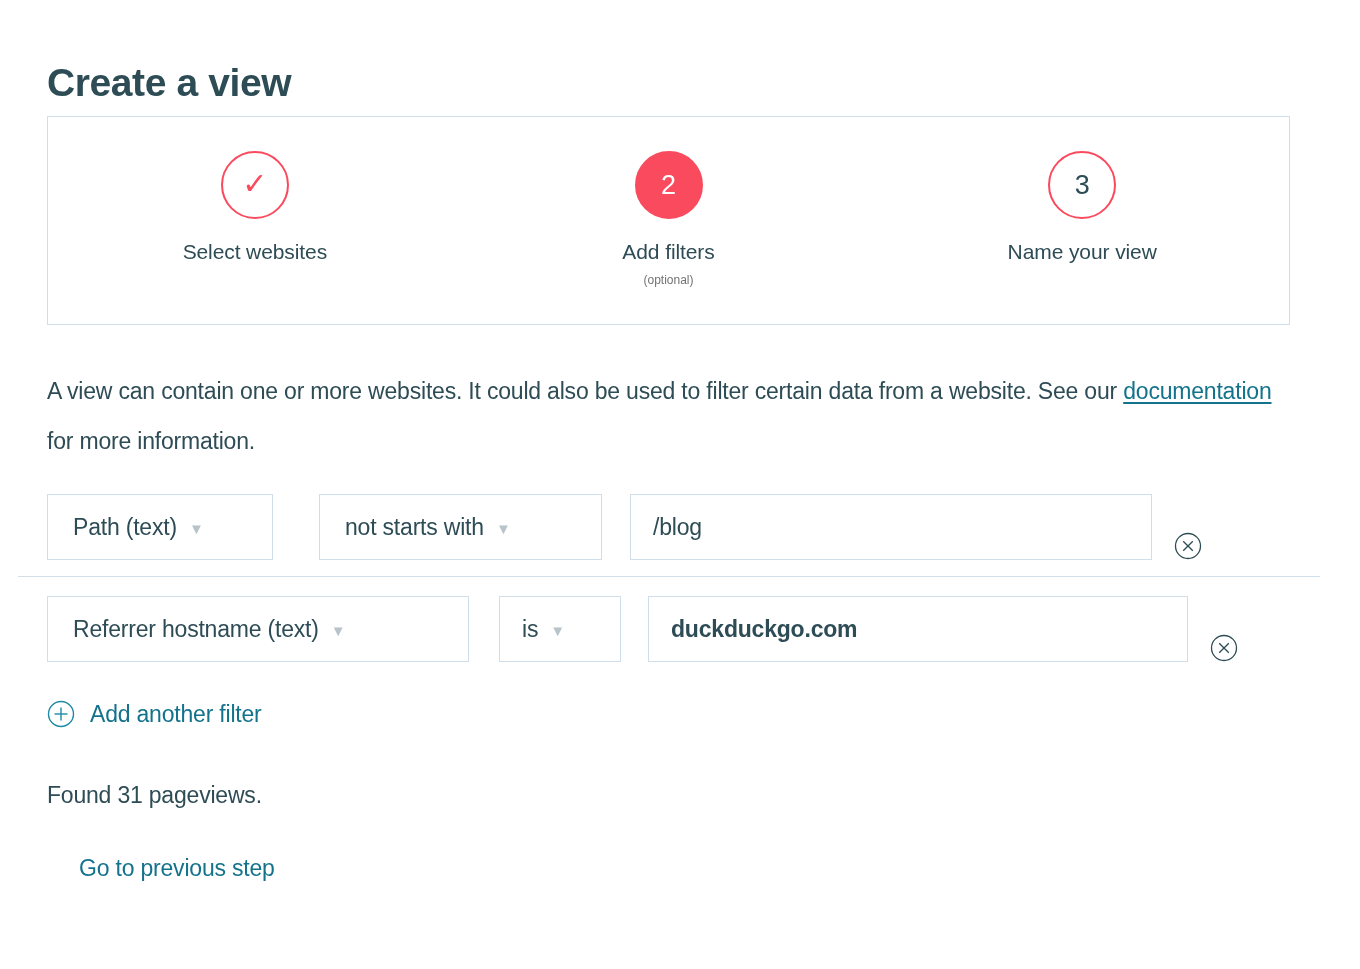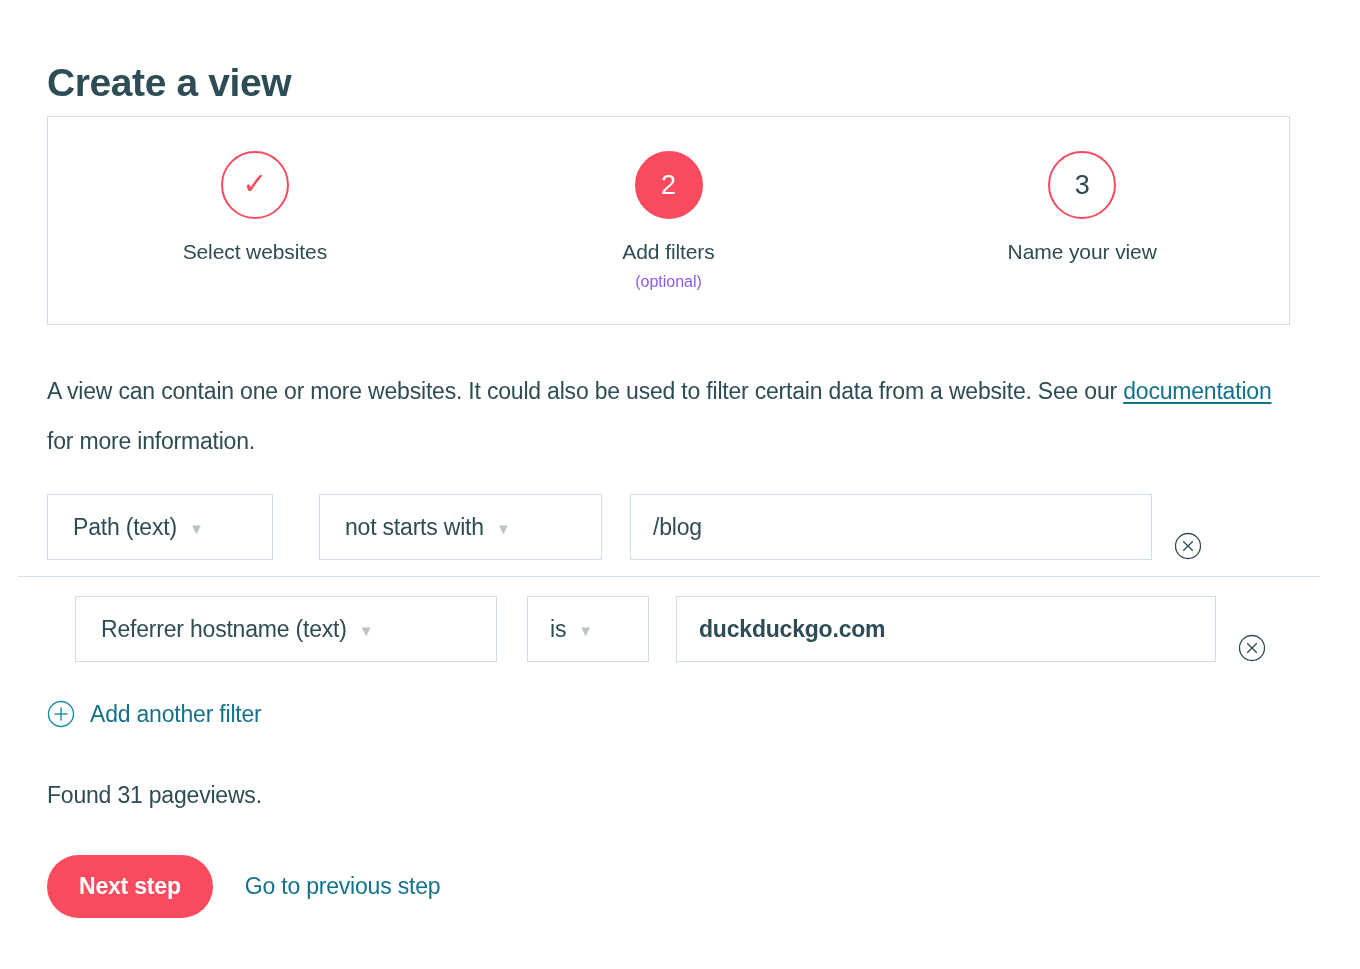--- a/index.html
+++ b/index.html
@@ -79,22 +79,22 @@
     margin-top: -3px;
   }
   .step-label {
     margin-top: 21px;
     font-size: 21px;
     color: #2e4c55;
     letter-spacing: -0.1px;
   }
   .step-sub {
     margin-top: 9px;
-    font-size: 16px;
-    color: #8b5cf6;
+    font-size: 12px;
+    color: #737373;
   }
 
   
   .description {
     position: absolute;
     left: 47px;
     top: 366px;
     width: 1250px;
     font-size: 23px;
     line-height: 50px;
@@ -275,21 +275,21 @@
         <circle cx="14" cy="14" r="12.5" fill="none" stroke="#2e4c55" stroke-width="1.3"></circle>
         <line x1="9.2" y1="9.2" x2="18.8" y2="18.8" stroke="#2e4c55" stroke-width="1.3"></line>
         <line x1="18.8" y1="9.2" x2="9.2" y2="18.8" stroke="#2e4c55" stroke-width="1.3"></line>
       </svg>
     </span>
   </div>
 
   <div class="row-divider"></div>
 
   <div class="filter-row" id="filter-row-1">
-    <div class="select-box" style="width:422px;margin-left:28px;">
+    <div class="select-box" style="width:422px;">
       <span>Referrer hostname (text)</span>
       <span class="caret">▼</span>
     </div>
     <div class="select-box" style="width:122px; margin-left:30px; padding-left:22px;">
       <span>is</span>
       <span class="caret">▼</span>
     </div>
     <div class="text-input" style="width:540px; margin-left:27px;font-weight:bold;">
       <span>duckduckgo.com</span>
     </div>
@@ -309,17 +309,16 @@
         <line x1="14" y1="7.5" x2="14" y2="20.5" stroke="#1d8aa6" stroke-width="1.4"></line>
         <line x1="7.5" y1="14" x2="20.5" y2="14" stroke="#1d8aa6" stroke-width="1.4"></line>
       </svg>
     </span>
     <span>Add another filter</span>
   </div>
 
   <div class="found-text">Found 31 pageviews.</div>
 
   <div class="actions">
-    <button class="btn-primary">Next step</button>
     <span class="btn-link">Go to previous step</span>
   </div>
 
 </div>
 
 </body></html>

